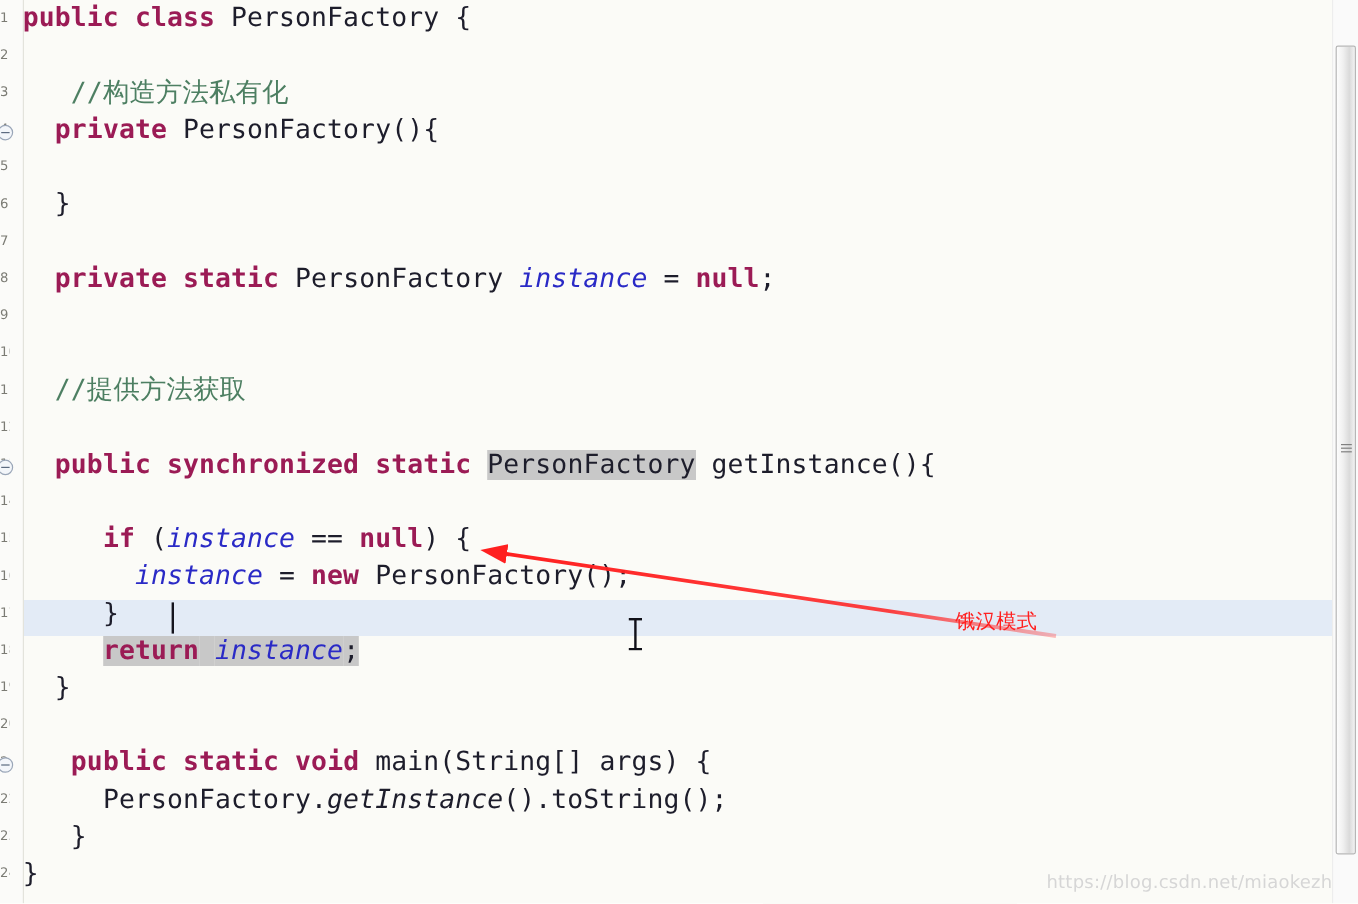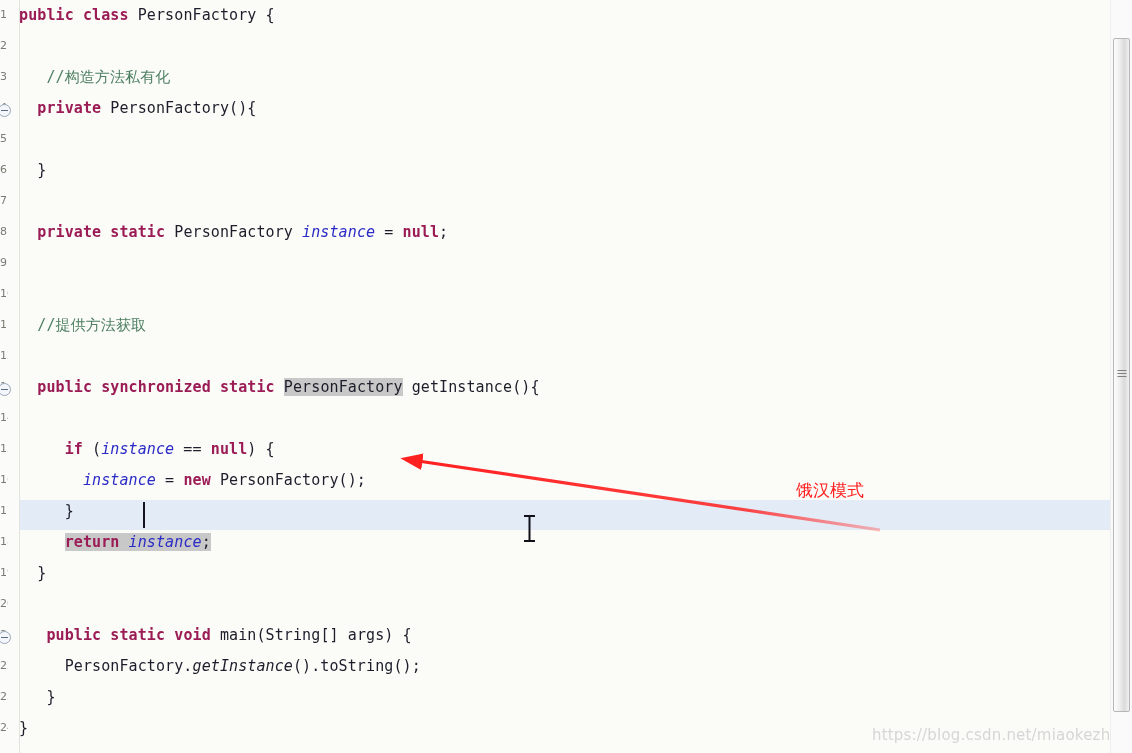--- a/index.html
+++ b/index.html
@@ -86,21 +86,21 @@
   }
 
   #code-text {
     position: absolute;
     left: 0;
     top: 0;
     z-index: 2;
     margin: 0;
     padding: 0;
     font-family: "DejaVu Sans Mono", monospace;
-    font-size: 15px;
+    font-size: 22px;
     line-height: 31px;
     color: #1d1d2b;
     white-space: pre;
     letter-spacing: 0.1px;
   }
 
   
   .kw      { color: #9b1b55; font-weight: bold; }
   .cmt     { color: #4d7f62; font-style: normal; }
   .fld     { color: #2a2ac6; font-style: italic; }
@@ -263,21 +263,21 @@
       </marker>
       <linearGradient id="tailfade" x1="0" y1="0" x2="1" y2="0">
         <stop offset="0%" stop-color="#FF2020" stop-opacity="1"></stop>
         <stop offset="70%" stop-color="#FF2020" stop-opacity="0.85"></stop>
         <stop offset="100%" stop-color="#FF4040" stop-opacity="0.35"></stop>
       </linearGradient>
     </defs>
     <line id="annotation-arrow" x1="418" y1="461" x2="880" y2="530" stroke="url(#tailfade)" stroke-width="3.2" marker-start="url(#arrowhead)"></line>
   </svg>
 
-  <div id="annotation-label" style="left:796px; top:479px;">饿汉模式</div>
+  <div id="annotation-label" style="left:796px; top:506px;">饿汉模式</div>
 
   <svg id="mouse-cursor" width="13" height="27" style="left:523px; top:515px;">
     <rect x="5.5" y="1" width="2" height="25" fill="#101018"></rect>
     <rect x="1" y="0" width="11" height="2" fill="#101018"></rect>
     <rect x="1" y="25" width="11" height="2" fill="#101018"></rect>
   </svg>
 
   <div id="vscrollbar">
     <div id="vscroll-thumb" style="top: 38px; height: 674px;">
       <div id="vscroll-grip" style="top: 331px;">

